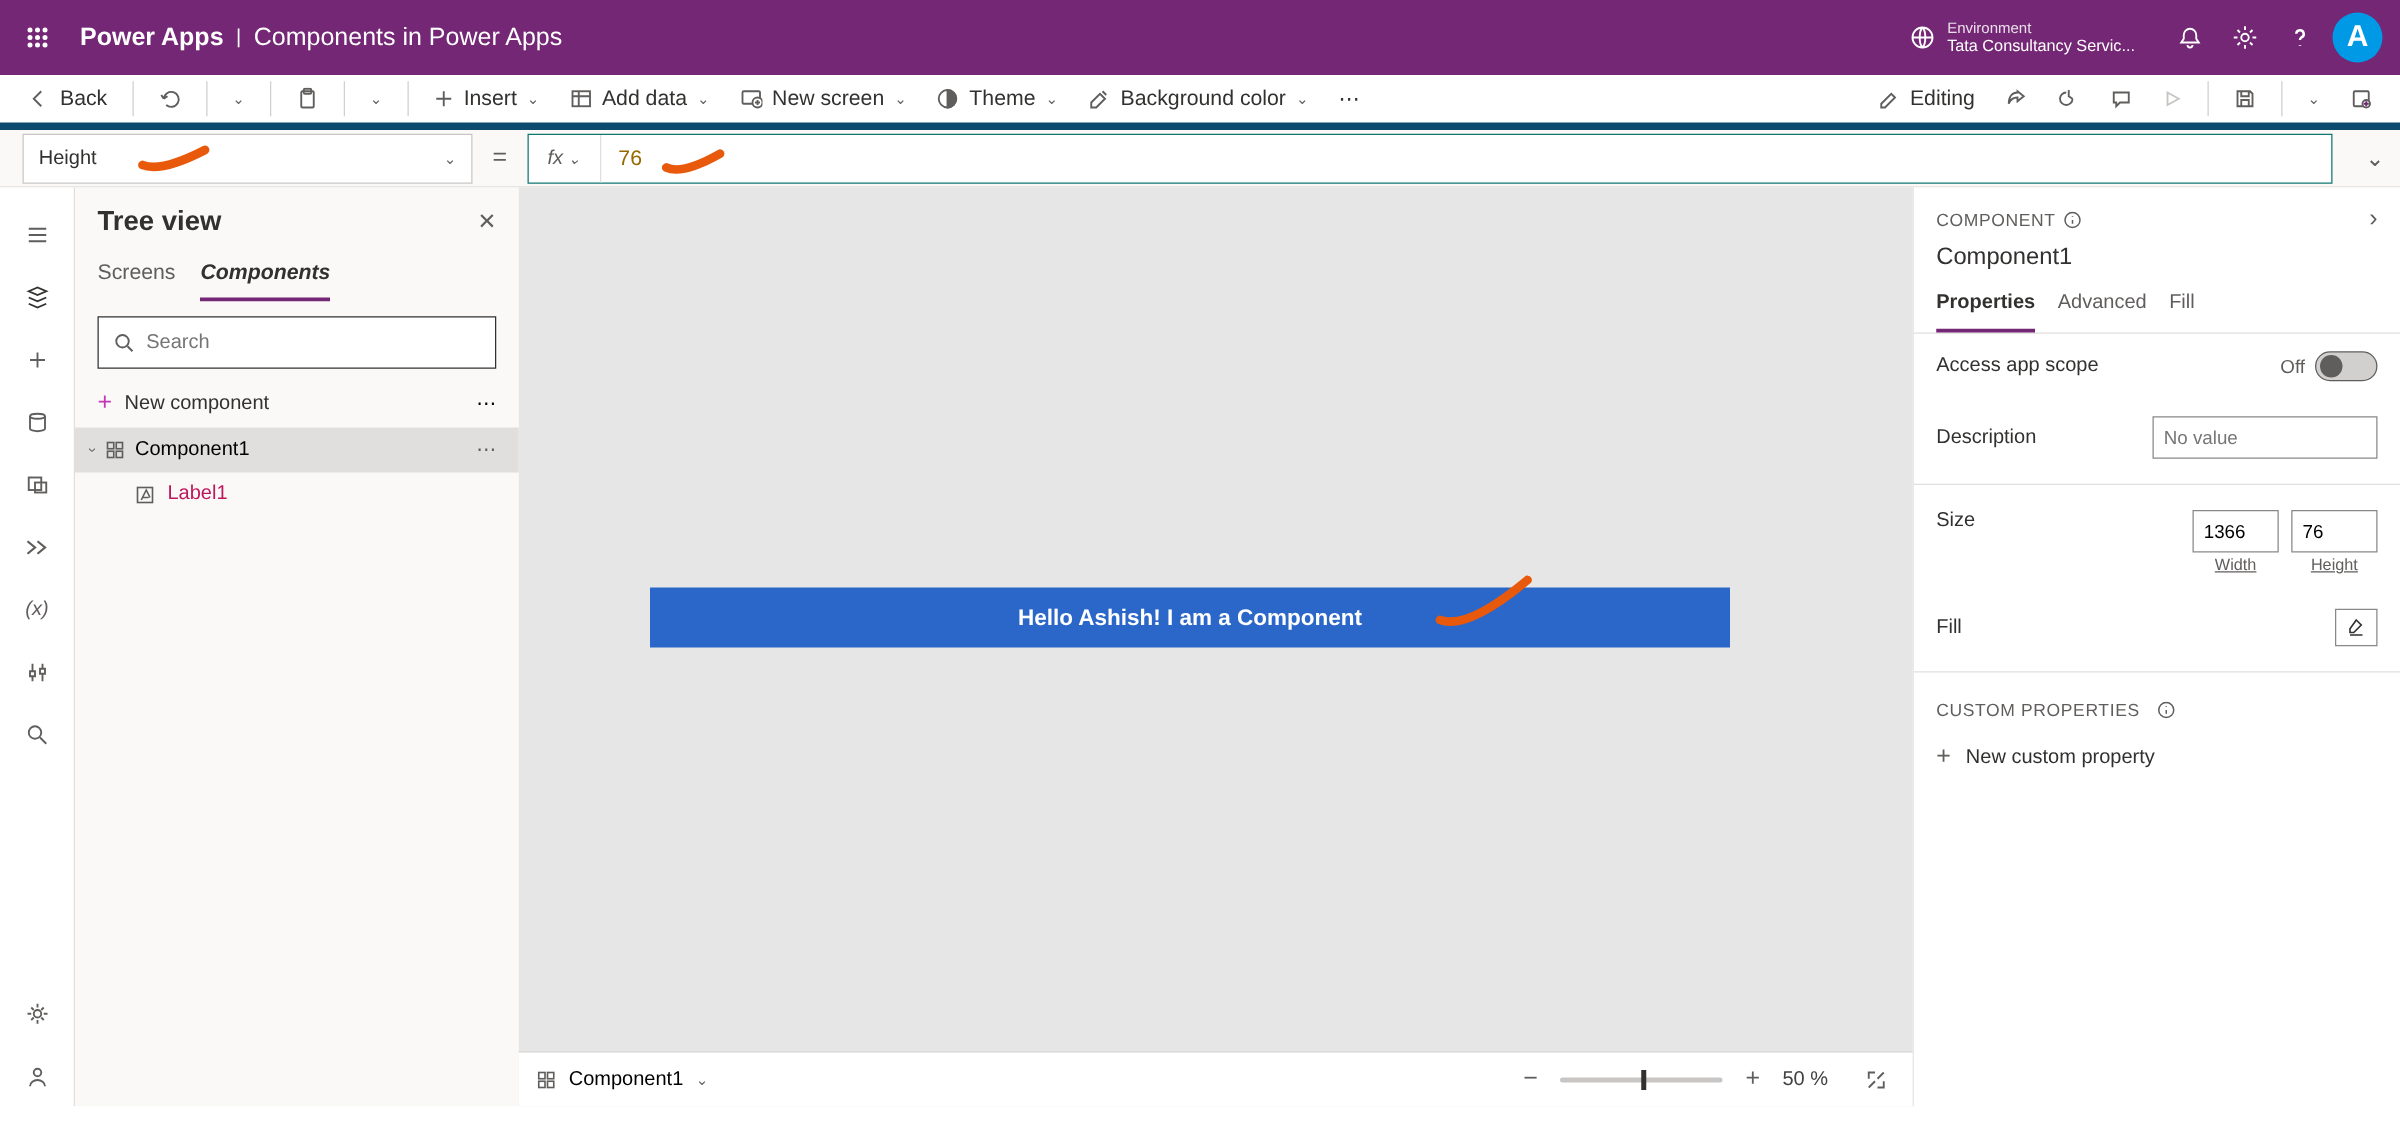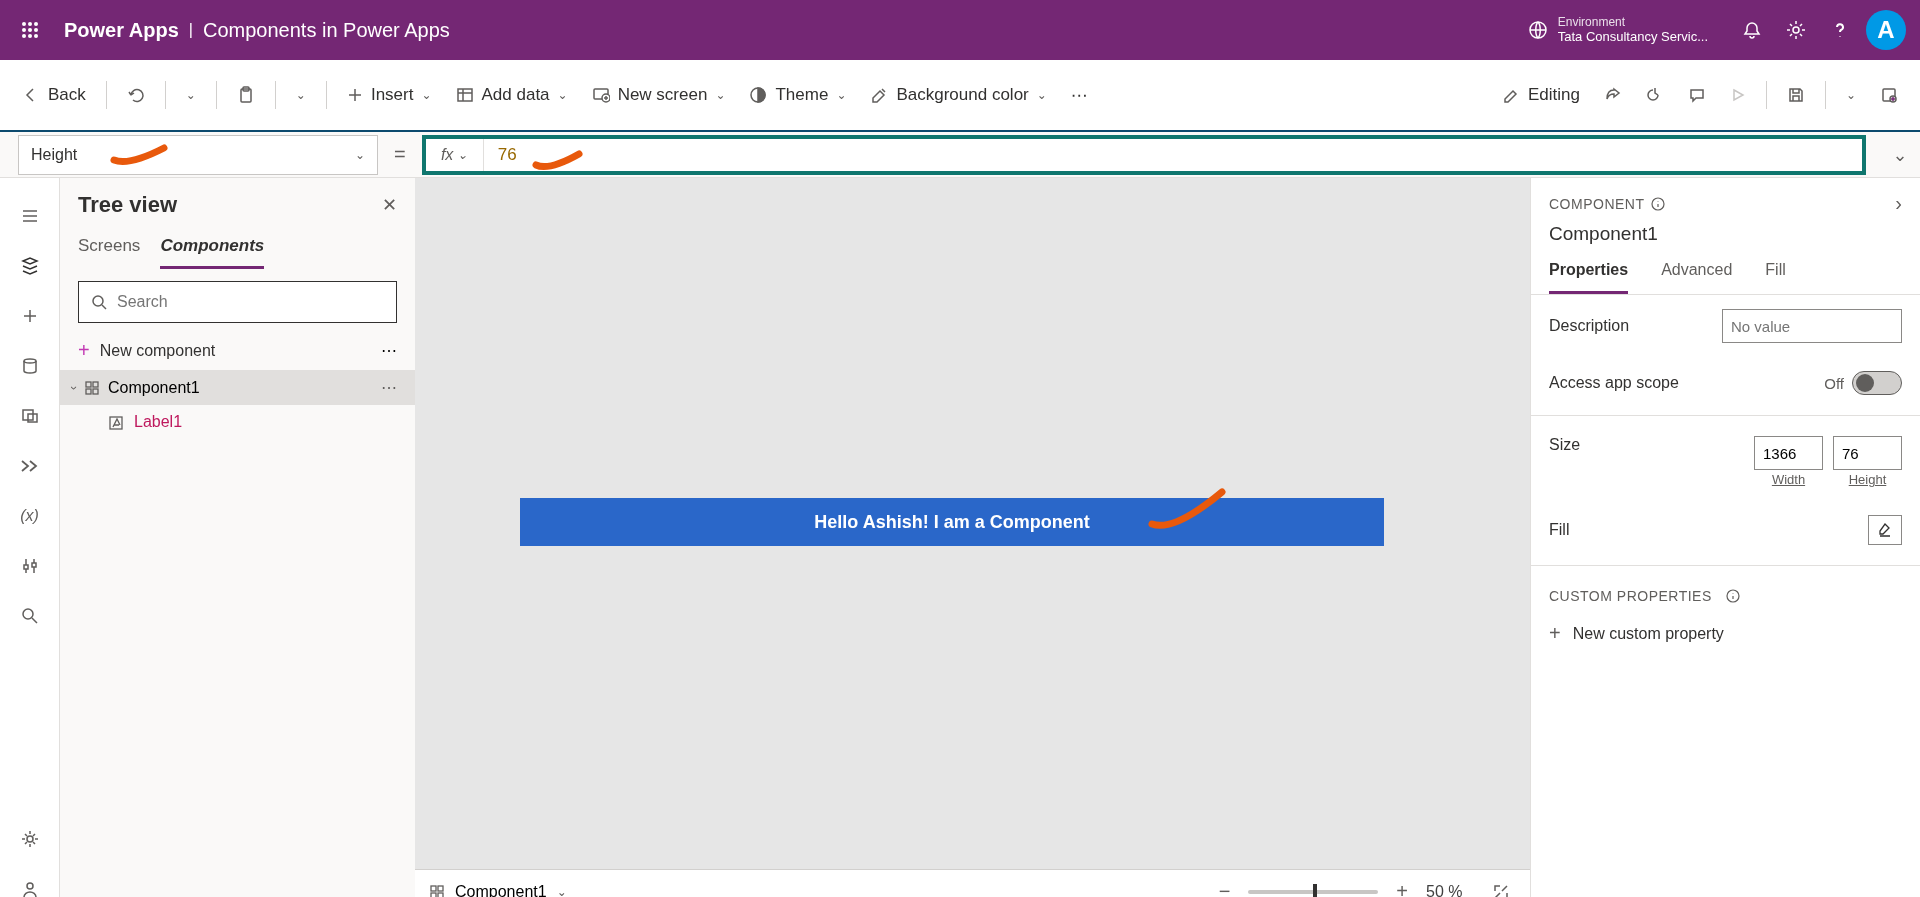--- a/index.html
+++ b/index.html
@@ -13,31 +13,31 @@
 .sep { margin: 0 10px; font-weight:400;}
 .appname { font-size: 20px; font-weight: 400;}
 .topbar-spacer { flex:1; }
 .env { display:flex; align-items:center; gap:10px; cursor:pointer; margin-right:22px;}
 .env-text { font-size:13px; line-height:1.2;}
 .env-text .lbl { font-size:12px; opacity:.85;}
 .top-icn { width:44px; height:44px; display:flex; align-items:center; justify-content:center; cursor:pointer; }
 .avatar { width:40px; height:40px; border-radius:50%; background:#0099e6; display:flex; align-items:center; justify-content:center; font-weight:700; font-size:24px; margin-left:4px;}
 
 
-.cmdbar { height: 72px; border-bottom:2px solid #0c4a6e; display:flex; align-items:center; padding: 0 12px; gap: 4px; justify-content: center; }
+.cmdbar { height: 44px; border-bottom:6px solid #0c4a6e; display:flex; align-items:center; padding: 0 12px; gap: 4px; justify-content: center; }
 .cmd { display:flex; align-items:center; gap:8px; padding: 6px 10px; cursor:pointer; color:#323130; font-size:17px; height:40px; }
 .vsep { width:1px; height:28px; background:#d2d0ce; margin:0 6px;}
 .cmdbar-right { margin-left:auto; display:flex; align-items:center; gap:4px;}
 .thin-chev { font-size:12px; color:#605e5c;}
 
 
 .frow { height:46px; display:flex; align-items:center; padding-left:18px; background:#faf9f8; border-bottom:1px solid #e1dfdd; gap:8px;}
 .propsel { width:360px; height:40px; background:#fff; border:1px solid #c8c6c4; display:flex; align-items:center; padding:0 12px; justify-content:space-between; font-size:16px; color:#323130; cursor:pointer;}
 .eq { margin: 0 8px; font-size:20px; color:#605e5c;}
-.fxbox { flex:1; height:40px; border:4px solid #0f766e; background:#fff; display:flex; align-items:center; margin-right:6px;}
+.fxbox { flex:1; height:40px; border:1px solid #0f766e; background:#fff; display:flex; align-items:center; margin-right:6px;}
 .fxbtn { width:58px; height:100%; border-right:1px solid #e1dfdd; display:flex; align-items:center; justify-content:center; gap:4px; cursor:pointer; color:#605e5c; font-style:italic;}
 .fxval { padding:0 14px; color:#986801; font-size:17px;}
 .expand-fx { width:40px; display:flex; align-items:center; justify-content:center; cursor:pointer;}
 
 
 .main { display:flex; height: calc(897px - 60px - 56px - 46px); }
 .leftrail { width:60px; border-right:1px solid #e1dfdd; background:#fff; display:flex; flex-direction:column; align-items:center; padding-top:14px; gap:2px;}
 .rail-btn { width:48px; height:48px; display:flex; align-items:center; justify-content:center; cursor:pointer; color:#605e5c;}
 .rail-btn.active { background:#fff; }
 .rail-spacer { flex:1;}
@@ -65,21 +65,21 @@
 .component-box { position:absolute; left:105px; top:320px; width:864px; height:48px; background:#2a67c9; color:#fff; display:flex; align-items:center; justify-content:center; font-weight:700; font-size:18px;}
 .canvas-footer { height:44px; border-top:1px solid #d2d0ce; background:#fff; display:flex; align-items:center; padding:0 14px; gap:10px;}
 .cf-spacer{flex:1;}
 .zoom-track { width:130px; height:4px; background:#c8c6c4; position:relative; border-radius:2px;}
 .zoom-thumb { position:absolute; left:50%; top:-6px; width:4px; height:16px; background:#323130;}
 
 .proppanel { width:390px; border-left:1px solid #e1dfdd; background:#fff; display:flex; flex-direction:column; font-size:16px;}
 .pp-hd { padding:14px 18px 4px 18px; display:flex; align-items:center; justify-content:space-between;}
 .pp-hd .t { font-size:14px; letter-spacing:.5px; color:#605e5c; display:flex; align-items:center; gap:6px;}
 .pp-name { padding: 4px 18px 10px 18px; font-size:19px; color:#323130;}
-.pp-tabs { display:flex; gap:33px; padding:0 18px; border-bottom:1px solid #e1dfdd;}
+.pp-tabs { display:flex; gap:18px; padding:0 18px; border-bottom:1px solid #e1dfdd;}
 .pp-tab { padding:6px 0 12px 0; font-size:16px; color:#605e5c; cursor:pointer;}
 .pp-tab.active { font-weight:600; color:#323130; border-bottom:3px solid #742774;}
 .prop-row { display:flex; align-items:center; justify-content:space-between; padding:14px 18px; color:#323130;}
 .toggle { width:50px; height:24px; border-radius:12px; background:#d2d0ce; border:1px solid #605e5c; position:relative; cursor:pointer;}
 .toggle .knob { width:18px; height:18px; border-radius:50%; background:#605e5c; position:absolute; top:2px; left:3px;}
 .off-lbl { margin-right:8px; color:#605e5c; font-size:15px;}
 .sizeinputs { display:flex; gap:10px;}
 .sizeinputs .col { display:flex; flex-direction:column; align-items:center;}
 .szin { width:69px; height:34px; border:1px solid #8a8886; padding:0 8px; font-size:15px;}
 .szlbl { font-size:13px; color:#605e5c; margin-top:2px;text-decoration:underline;}
@@ -445,31 +445,31 @@
       <div style="cursor:pointer;color:#605e5c;font-size:20px;">›</div>
     </div>
     <div class="pp-name">Component1</div>
     <div class="pp-tabs">
       <div class="pp-tab active">Properties</div>
       <div class="pp-tab">Advanced</div>
       <div class="pp-tab">Fill</div>
     </div>
 
     <div class="prop-row">
-      <span>Description</span>
-      <input class="szin" style="width: 180px;" placeholder="No value">
-    </div>
-    <div class="prop-row">
       <span>Access app scope</span>
       <div style="display:flex;align-items:center;">
         <span class="off-lbl">Off</span>
         <div class="toggle">
             <div class="knob"></div>
           </div>
       </div>
+    </div>
+    <div class="prop-row">
+      <span>Description</span>
+      <input class="szin" style="width: 180px;" placeholder="No value">
     </div>
     <div class="pp-divider"></div>
     <div class="prop-row" style="align-items:flex-start;">
       <span>Size</span>
       <div class="sizeinputs">
         <div class="col">
           <input class="szin" value="1366" style="">
           <span class="szlbl">Width</span>
         </div>
         <div class="col">

